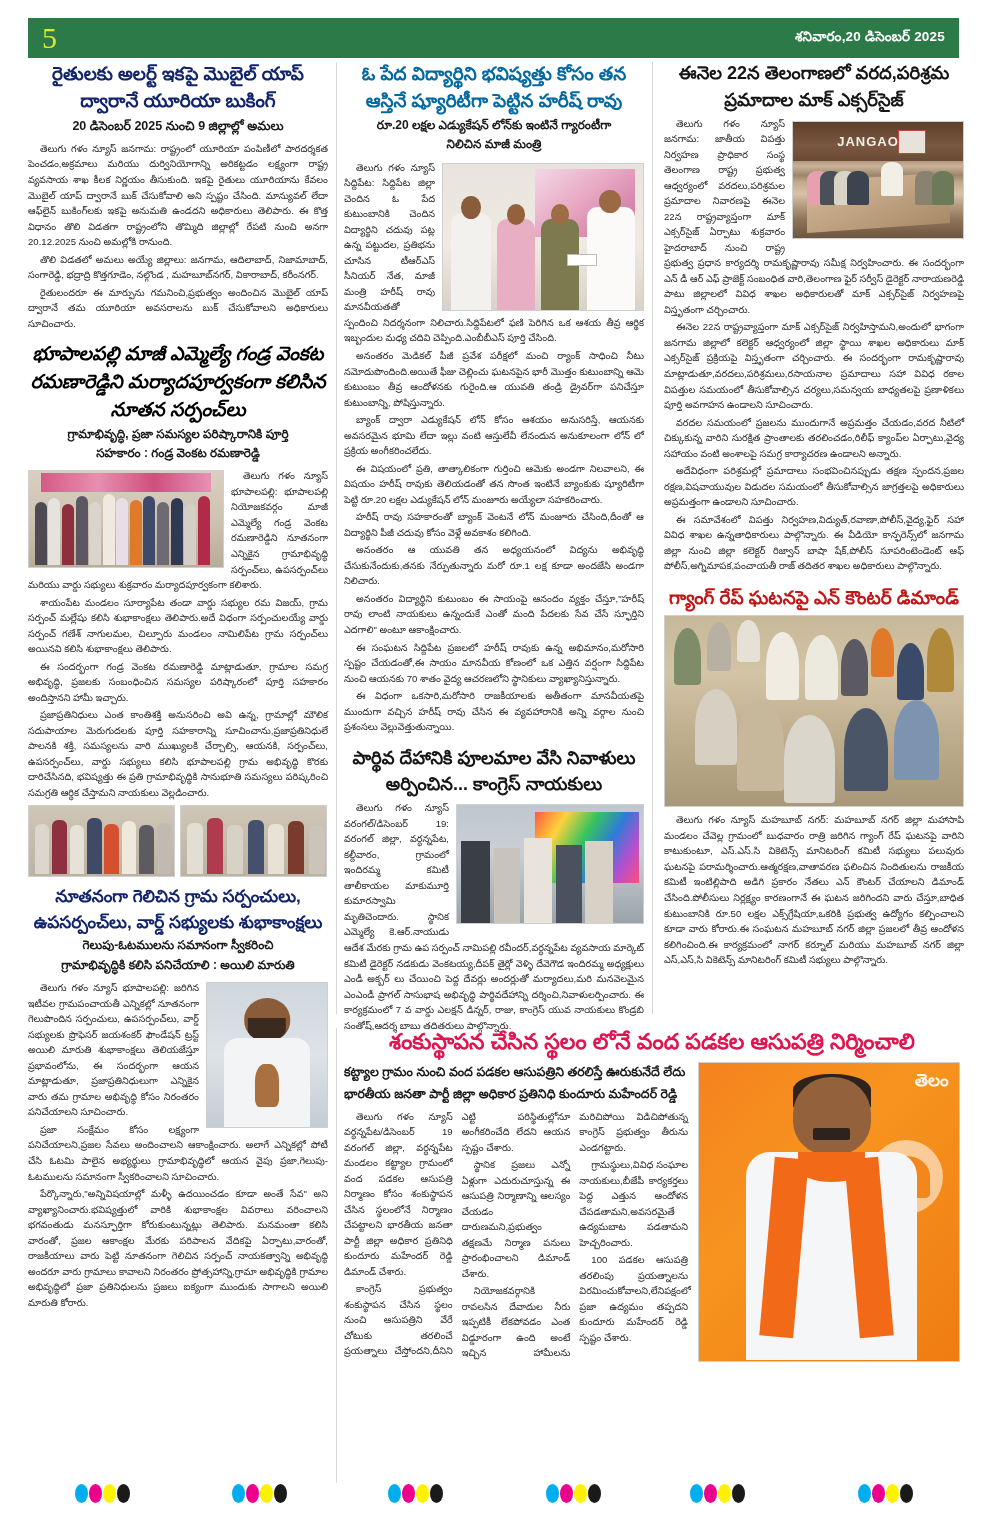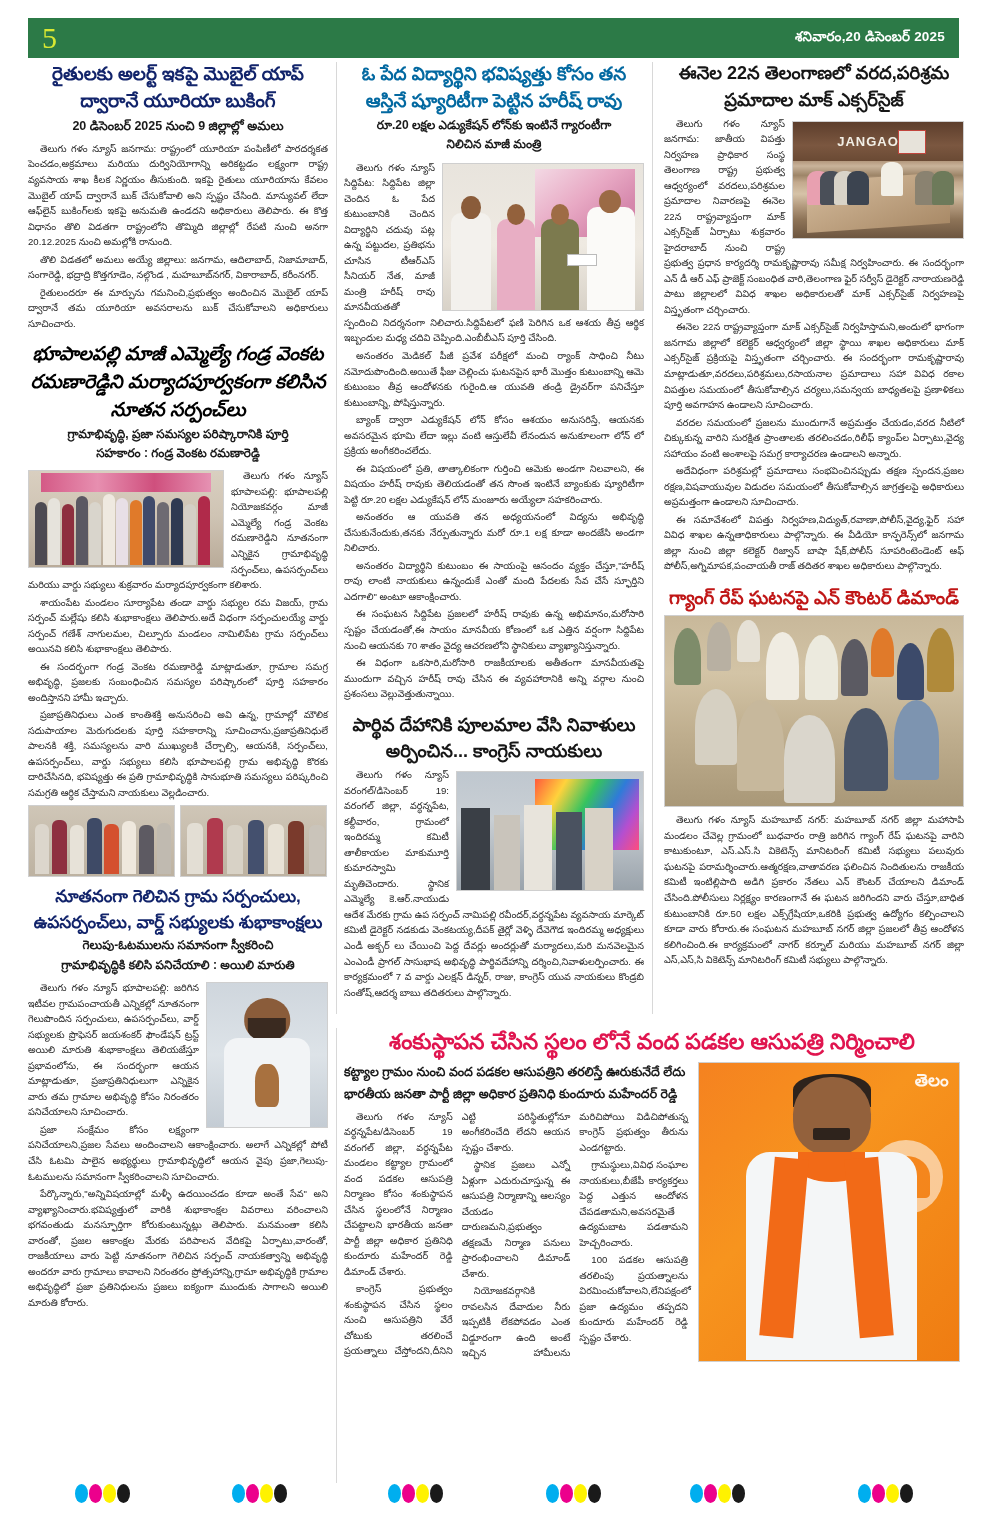--- a/index.html
+++ b/index.html
@@ -428,20 +428,21 @@
         <div class="pr" style="left:72%; width:24%; height:70%; background:#fbfaf8;"></div>
         <div class="pr" style="left:78%; bottom:66%; width:11%; height:16%; background:#9b6a45; border-radius:50%;"></div>
         <div class="pr" style="left:62%; bottom:30%; width:14%; height:7%; background:#ffffff; border:1px solid #bbb; border-radius:0;"></div>
       </div>
 
       <div class="body-text">
         <p>తెలుగు గళం న్యూస్ సిద్దిపేట: సిద్దిపేట జిల్లా చెందిన ఓ పేద కుటుంబానికి చెందిన విద్యార్థిని చదువు పట్ల ఉన్న పట్టుదల, ప్రతిభను చూసిన టీఆర్ఎస్ సీనియర్ నేత, మాజీ మంత్రి హరీష్ రావు మానవీయతతో స్పందించి నిదర్శనంగా నిలిచారు.సిద్దిపేటలో ఫణి పెరిగిన ఒక ఆశయ తీవ్ర ఆర్థిక ఇబ్బందుల మధ్య చదివి చెప్పింది.ఎంబీబీఎస్ పూర్తి చేసింది.</p>
         <p>అనంతరం మెడికల్ పీజీ ప్రవేశ పరీక్షలో మంచి ర్యాంక్ సాధించి నీటు నమోదుపొందింది.అయితే ఫీజు చెల్లించు ఘటనపైన భారీ మొత్తం కుటుంబాన్ని ఆమె కుటుంబం తీవ్ర ఆందోళనకు గురైంది.ఆ యువతి తండ్రి డ్రైవర్‌గా పనిచేస్తూ కుటుంబాన్ని, పోషిస్తున్నారు.</p>
         <p>బ్యాంక్ ద్వారా ఎడ్యుకేషన్ లోన్ కోసం ఆశయం అనుసరిస్తే, ఆయనకు అవసరమైన భూమి లేదా ఇల్లు వంటి ఆస్తులేవీ లేనందున అనుకూలంగా లోన్ లో ప్రక్రియ అంగీకరించలేదు.</p>
         <p>ఈ విషయంలో ప్రతి, తాత్కాలికంగా గుర్తించి ఆమెకు అండగా నిలవాలని, ఈ విషయం హరీష్ రావుకు తెలియడంతో తన సొంత ఇంటినే బ్యాంకుకు ష్యూరిటీగా పెట్టి రూ.20 లక్షల ఎడ్యుకేషన్ లోన్ మంజూరు అయ్యేలా సహకరించారు.</p>
+        <p>హరీష్ రావు సహకారంతో బ్యాంక్ వెంటనే లోన్ మంజూరు చేసింది,దీంతో ఆ విద్యార్థిని పీజీ చదువు కోసం వెళ్లే అవకాశం కలిగింది.</p>
         <p>అనంతరం ఆ యువతి తన అధ్యయనంలో విద్యను అభివృద్ధి చేసుకునేందుకు,తనకు నేర్పుతున్నారు మరో రూ.1 లక్ష కూడా అందజేసి అండగా నిలిచారు.</p>
         <p>అనంతరం విద్యార్థిని కుటుంబం ఈ సాయంపై ఆనందం వ్యక్తం చేస్తూ,"హరీష్ రావు లాంటి నాయకులు ఉన్నందుకే ఎంతో మంది పేదలకు సేవ చేసే స్ఫూర్తిని ఎదగాలి" అంటూ ఆకాంక్షించారు.</p>
         <p>ఈ సంఘటన సిద్దిపేట ప్రజలలో హరీష్ రావుకు ఉన్న అభిమానం,మరోసారి స్పష్టం చేయడంతో,ఈ సాయం మానవీయ కోణంలో ఒక ఎత్తిన వర్షంగా సిద్దిపేట నుంచి ఆయనకు 70 శాతం వైద్య ఆచరణలోని స్థానికులు వ్యాఖ్యానిస్తున్నారు.</p>
         <p>ఈ విధంగా ఒకసారి,మరోసారి రాజకీయాలకు అతీతంగా మానవీయతపై ముందుగా వచ్చిన హరీష్ రావు చేసిన ఈ వ్యవహారానికి అన్ని వర్గాల నుంచి ప్రశంసలు వెల్లువెత్తుతున్నాయి.</p>
       </div>
     </div>
 
     <div style="margin-top:12px;">
       <div class="hl hl-black">పార్థివ దేహానికి పూలమాల వేసి నివాళులు</div>
       <div class="hl hl-black">అర్పించిన... కాంగ్రెస్ నాయకులు</div>

